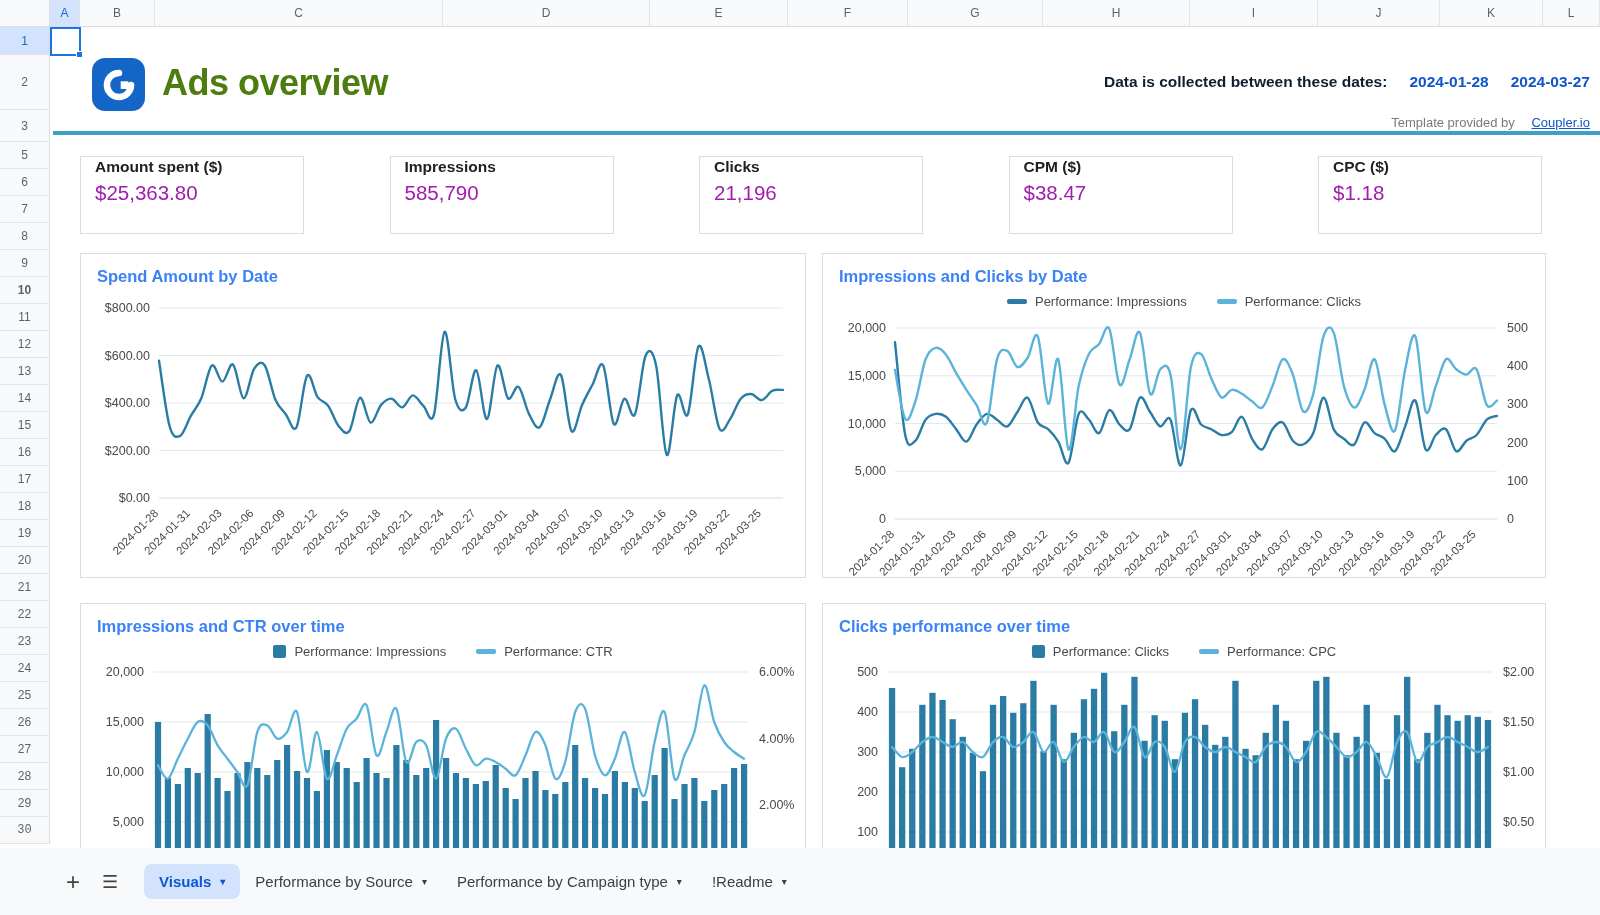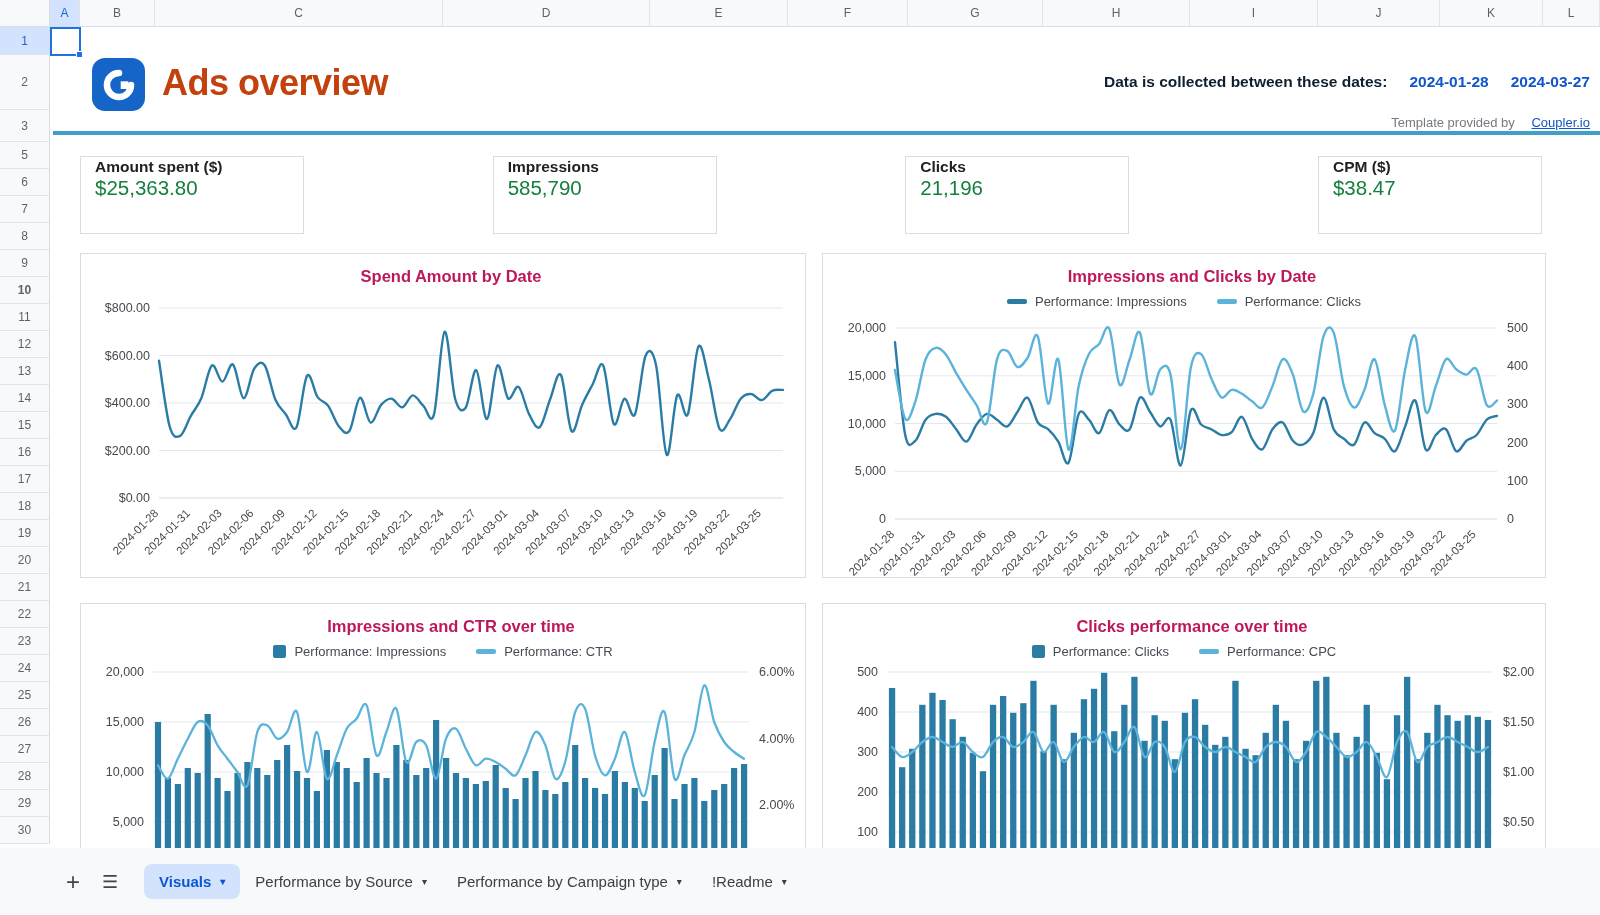--- a/index.html
+++ b/index.html
@@ -20,37 +20,37 @@
 
   .sheet-area { position:absolute; left:50px; top:27px; width:1550px; height:821px; background:#fff; overflow:hidden; }
 
   .sel-cell { position:absolute; left:0; top:0; width:31px; height:29px; border:2px solid #1a73e8; z-index:4; }
   .fill-handle { position:absolute; right:-4px; bottom:-4px; width:7px; height:7px; background:#1a73e8; border:1px solid #fff; }
 
   
   .logo { position:absolute; left:42px; top:31px; width:53px; height:53px; background:#1565c9; border-radius:13px;
           display:flex; align-items:center; justify-content:center; }
   .logo svg { width:34px; height:34px; }
-  .title { position:absolute; left:112px; top:35px; font-size:36px; font-weight:bold; color:#c2410c; letter-spacing:-0.5px; }
+  .title { position:absolute; left:112px; top:35px; font-size:36px; font-weight:bold; color:#4d7c0f; letter-spacing:-0.5px; }
   .hdr-right { position:absolute; right:10px; top:46px; display:flex; gap:22px; align-items:baseline; }
   .hdr-label { font-size:15.5px; font-weight:bold; color:#0d1f30; }
   .hdr-date  { font-size:15.5px; font-weight:bold; color:#1155cc; }
   .tpl-line { position:absolute; right:10px; top:88px; font-size:13px; color:#757b81; }
   .tpl-link { color:#1155cc; text-decoration:underline; cursor:pointer; margin-left:13px; }
   .divider { position:absolute; left:3px; top:104px; width:1547px; height:4px; background:#3f9fc6; }
 
   
   .cards { position:absolute; left:30px; top:129px; width:1462px; display:flex; justify-content:space-between; }
   .card { width:224px; height:78px; background:#fff; border:1px solid #dadce0; padding:1px 14px; }
   .card-label { font-size:15.5px; font-weight:bold; color:#202124; }
-  .card-value { font-size:20.5px; color:#15803d; }
+  .card-value { font-size:20.5px; color:#a21caf; margin-top:5px; }
 
   
   .panel { position:absolute; background:#fff; border:1px solid #dadce0; }
-  .chart-title { padding:13px 0 0 16px; font-size:16.5px; font-weight:bold; color:#be185d; height:34px;text-align:center; }
+  .chart-title { padding:13px 0 0 16px; font-size:16.5px; font-weight:bold; color:#3b82f6; height:34px; }
   .legend { height:26px; display:flex; align-items:center; justify-content:center; gap:30px; font-size:13px; color:#454b52; }
   .legend-item { display:flex; align-items:center; gap:8px; }
   .swatch.line { width:20px; height:5px; border-radius:2px; display:inline-block; }
   .swatch.square { width:13px; height:13px; border-radius:2px; display:inline-block; }
   .chart-svg { display:block; }
 
   
   .tabbar { position:absolute; left:0; top:848px; width:1600px; height:67px; background:#f8f9fa;
             display:flex; align-items:center; padding-left:58px; }
   .tab-icon-btn { color:#444; cursor:pointer; display:flex; align-items:center; justify-content:center; width:30px; height:30px; }
@@ -101,21 +101,21 @@
     <div class="rowhead" style="height: 27px;">20</div>
     <div class="rowhead" style="height: 27px;">21</div>
     <div class="rowhead" style="height: 27px;">22</div>
     <div class="rowhead" style="height: 27px;">23</div>
     <div class="rowhead" style="height: 27px;">24</div>
     <div class="rowhead" style="height: 27px;">25</div>
     <div class="rowhead" style="height: 27px;">26</div>
     <div class="rowhead" style="height: 27px;">27</div>
     <div class="rowhead" style="height: 27px;">28</div>
     <div class="rowhead" style="height: 27px;">29</div>
-    <div class="rowhead" style="height: 27px;">30</div>
+    <div class="rowhead" style="height: 27px; font-family: Liberation Mono, monospace;">30</div>
   </div>
 
 <div class="sheet-area">
   <div class="sel-cell">
     <div class="fill-handle"></div>
   </div>
 
   <div class="logo">
     <svg viewBox="0 0 24 24">
       <path d="M12 3.5a8.5 8.5 0 1 0 8.5 8.5" stroke="#ffffff" stroke-width="4.6" fill="none" stroke-linecap="round"></path>
@@ -145,20 +145,24 @@
         <div class="card-label">Impressions</div>
         <div class="card-value">585,790</div>
       </div>
       <div class="card">
         <div class="card-label">Clicks</div>
         <div class="card-value">21,196</div>
       </div>
       <div class="card">
         <div class="card-label">CPM ($)</div>
         <div class="card-value">$38.47</div>
+      </div>
+      <div class="card">
+        <div class="card-label">CPC ($)</div>
+        <div class="card-value">$1.18</div>
       </div>
     </div>
 
 <div class="panel" style="left: 30px; top: 226px; width: 726px; height: 325px;">
       <div class="chart-title">Spend Amount by Date</div>
       <svg width="724" height="288" class="chart-svg" style="font-family:'Liberation Sans',sans-serif">
         <line x1="78" y1="210.0" x2="702" y2="210.0" stroke="#d7dadd" stroke-width="1"></line>
         <text x="69" y="214.0" text-anchor="end" font-size="12.5" fill="#454a50">$0.00</text>
         <line x1="78" y1="162.5" x2="702" y2="162.5" stroke="#e4e7ea" stroke-width="1"></line>
         <text x="69" y="166.5" text-anchor="end" font-size="12.5" fill="#454a50">$200.00</text>

